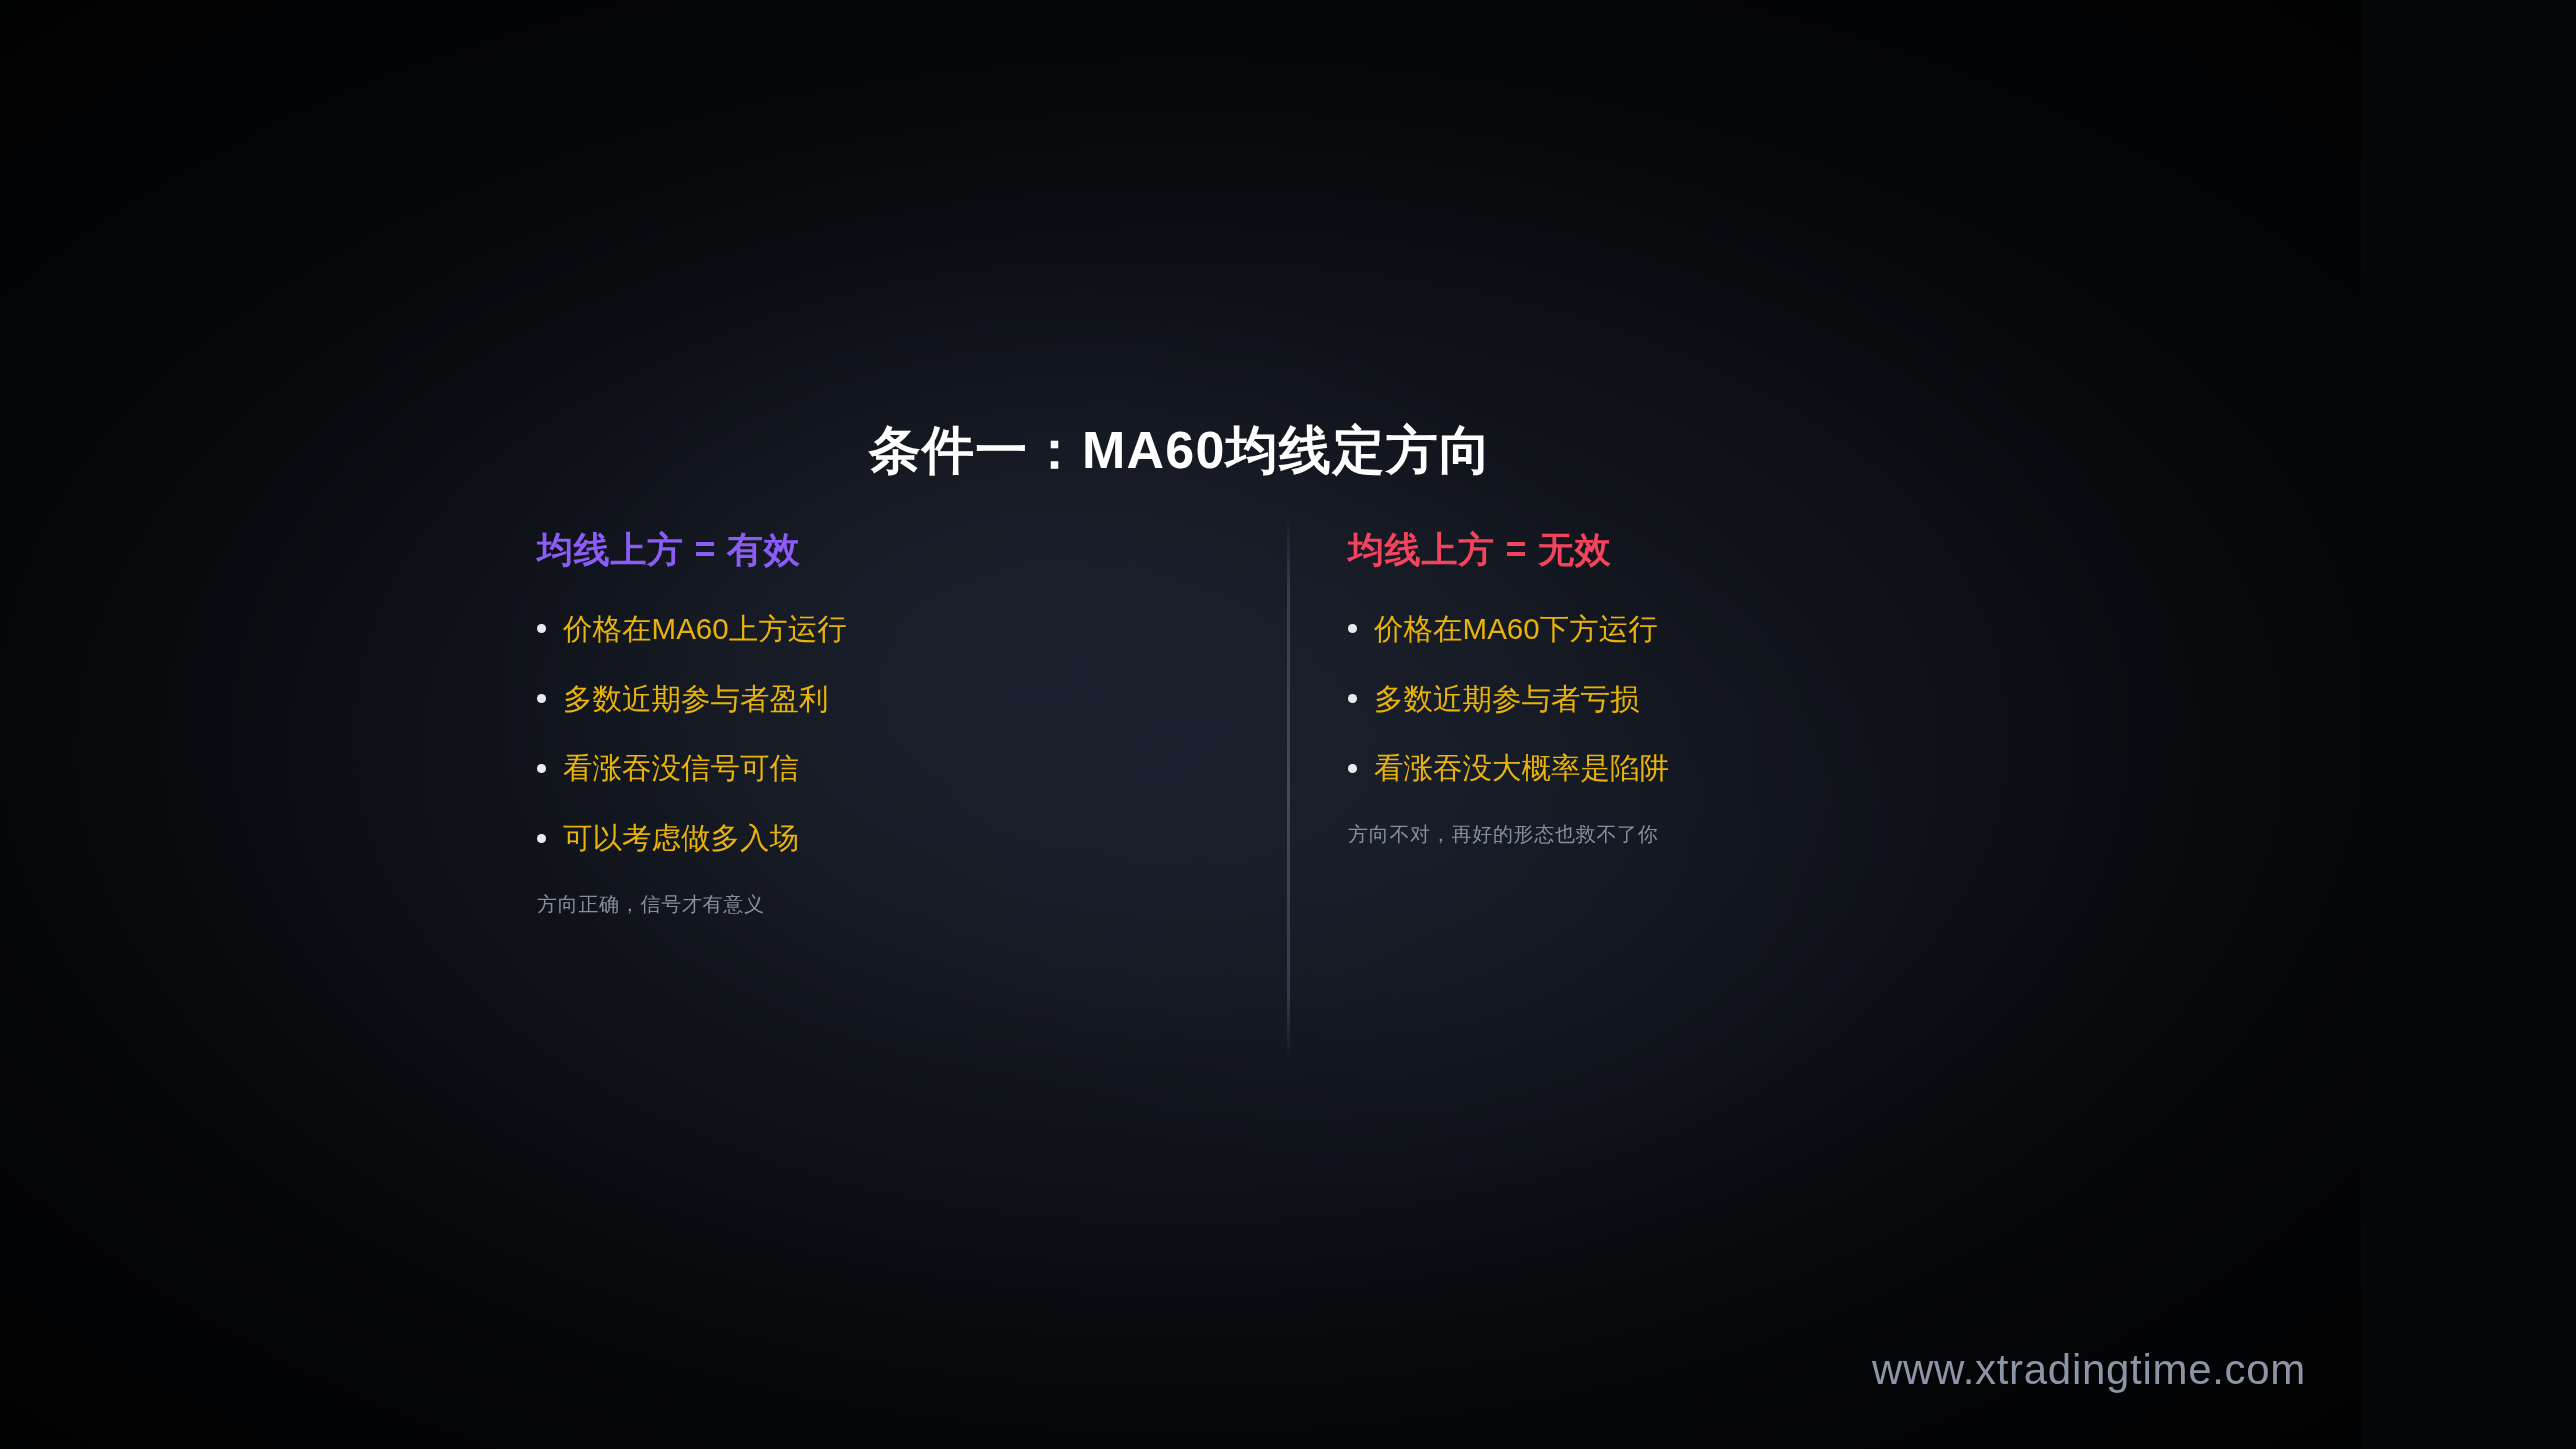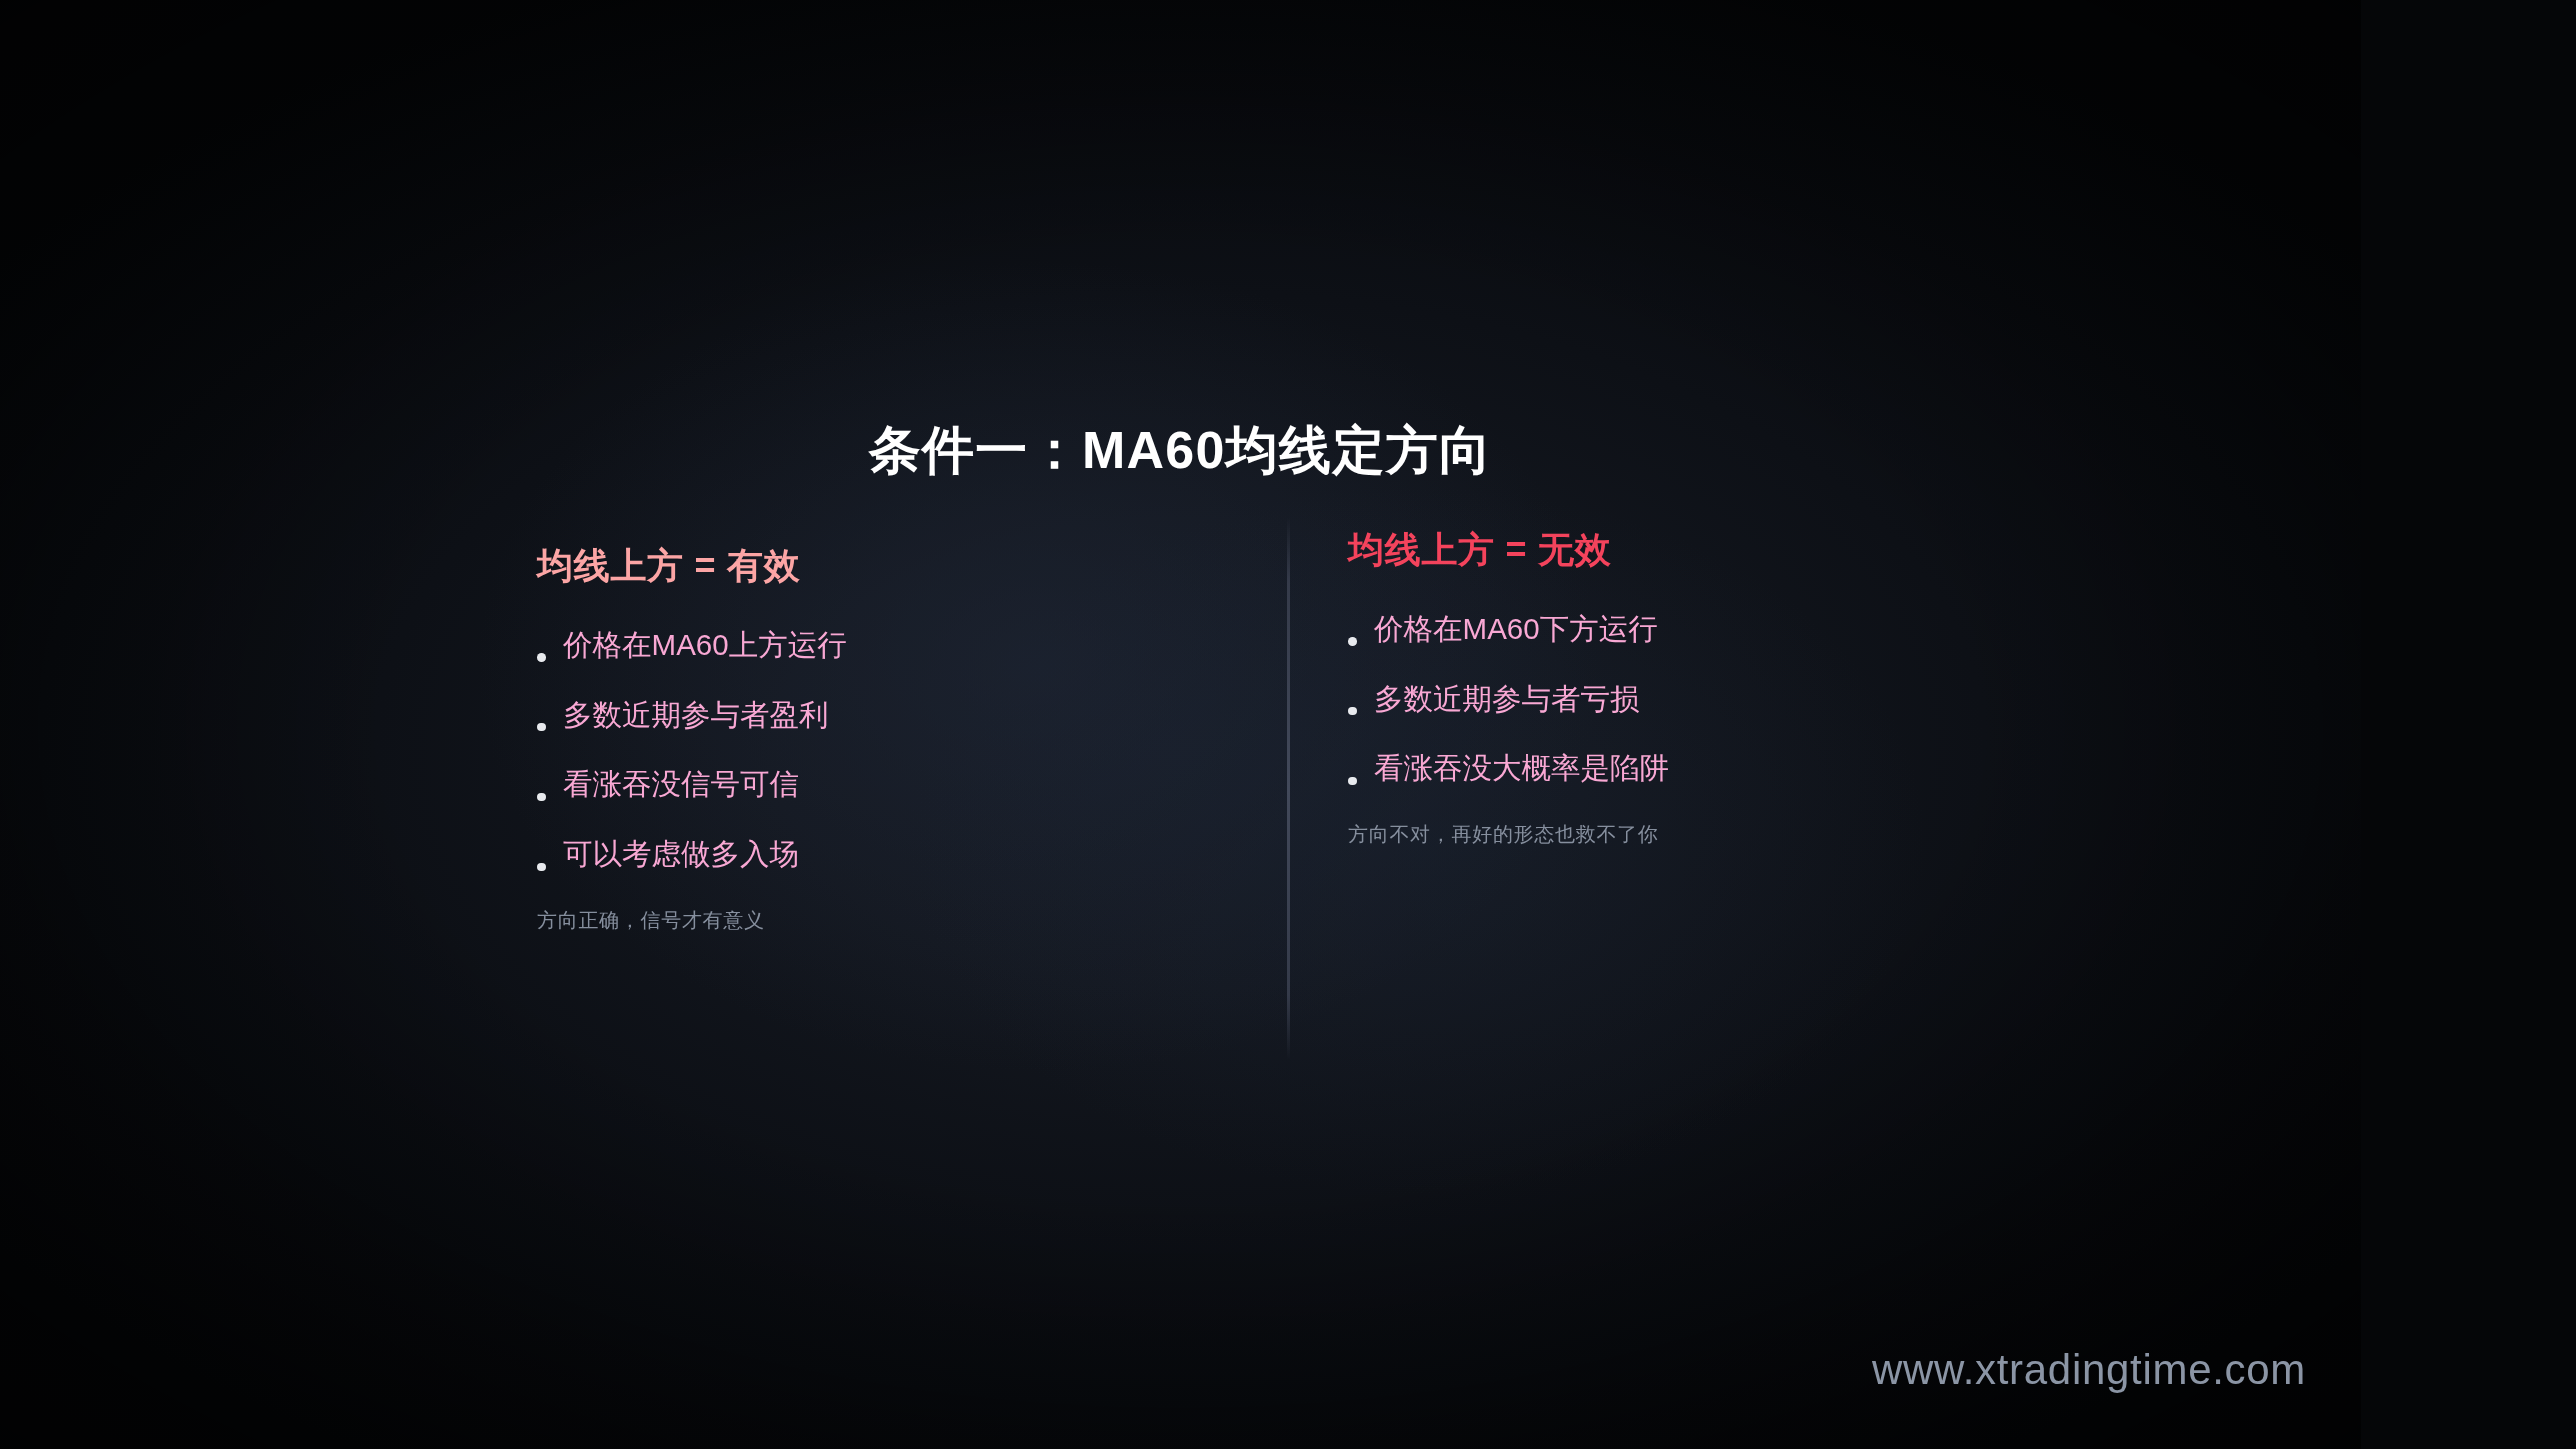--- a/index.html
+++ b/index.html
@@ -71,31 +71,31 @@
   .column.right { left:1348px; }
 
   .col-heading {
     font-size:36px;
     font-weight:bold;
     letter-spacing:0.7px;
     white-space:nowrap;
     margin-bottom:42px;
     line-height:1.1;
   }
-  .col-heading.pos { color:#fca5a5;margin-top:16px; }
+  .col-heading.pos { color:#8b5cf6; }
   .col-heading.neg { color:#f4435c; }
 
   .bullets { list-style:none; }
 
   .bullet {
     position:relative;
     display:flex;
-    align-items:flex-end;
+    align-items:flex-start;
     font-size:29.5px;
-    color:#f9a8d4;
+    color:#eab308;
     line-height:1.15;
     margin-bottom:36px;
     white-space:nowrap;
   }
   .bullet-dot {
     flex:0 0 auto;
     width:8.7px; height:8.7px;
     border-radius:50%;
     background:#e8eaee;
     margin-top:12.7px;

